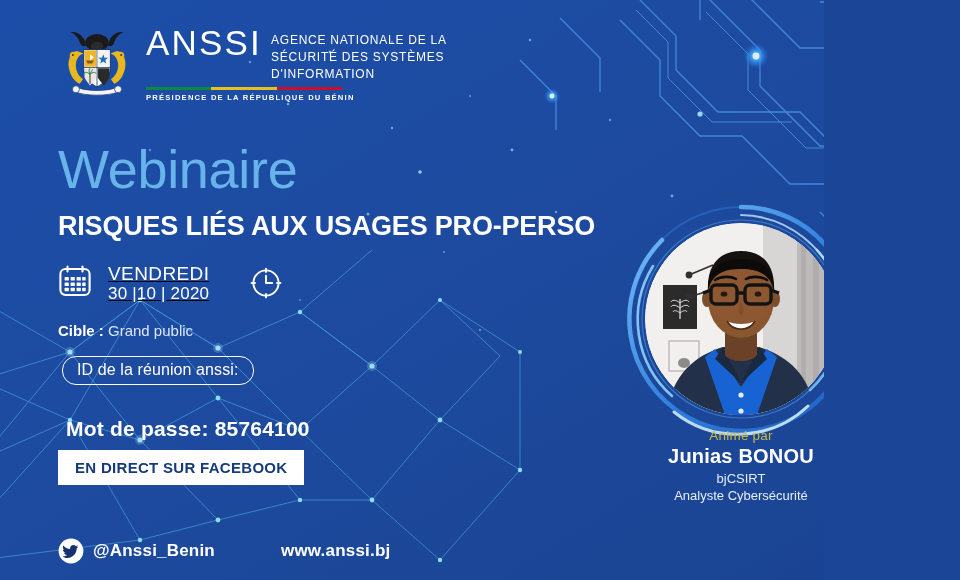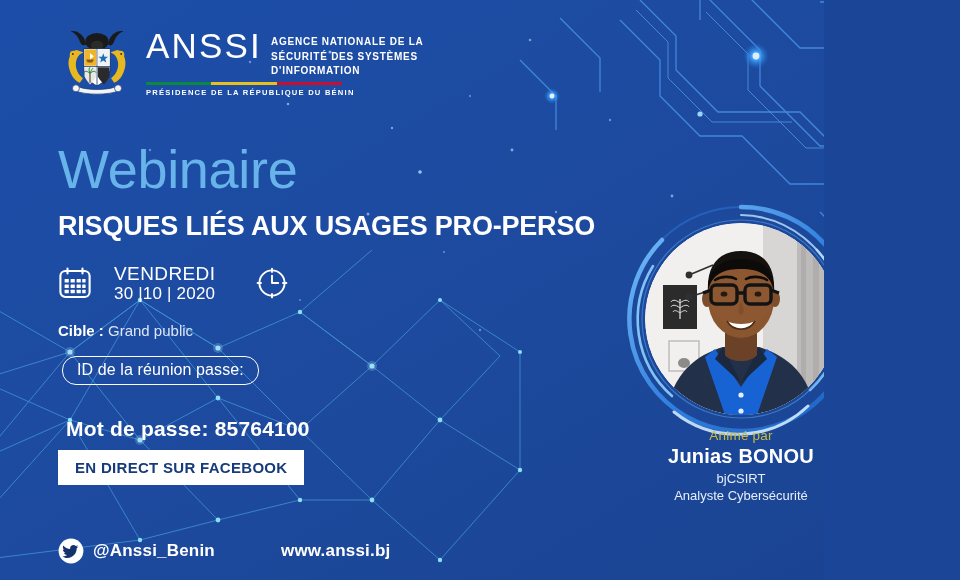--- a/index.html
+++ b/index.html
@@ -21,21 +21,21 @@
 
   
   .header { position:absolute; left:58px; top:22px; display:flex; align-items:center; gap:10px; z-index:5; }
   .crest { width:78px; height:78px; flex:0 0 auto; }
   .wordmark { display:flex; flex-direction:column; padding-top:4px; }
   .wm-top { display:flex; align-items:flex-start; gap:9px; }
   .anssi {
     font-size:35px; font-weight:400; color:#ffffff; letter-spacing:2.2px; line-height:0.98;
   }
   .agency {
-    color:#ffffff; font-size:10px; font-weight:700; letter-spacing:0.75px;
+    color:#ffffff; font-size:12px; font-weight:400; letter-spacing:0.75px;
     line-height:1.42; padding-top:6px; text-transform:uppercase; white-space:pre-line;
   }
   .flagbar { display:flex; height:2.6px; width:196px; margin:4px 0 3px 0; }
   .flagbar i { flex:1; display:block; }
   .flagbar i:nth-child(1){ background:#0b8a3d; }
   .flagbar i:nth-child(2){ background:#e8c01e; }
   .flagbar i:nth-child(3){ background:#c8102e; }
   .presidence {
     color:#ffffff; font-size:7.6px; font-weight:700; letter-spacing:1.22px; text-transform:uppercase;
   }
@@ -44,21 +44,21 @@
   .webinaire {
     position:absolute; left:58px; top:142px; z-index:5;
     font-size:54px; font-weight:400; color:#68b4ea; letter-spacing:-0.3px; line-height:1;
   }
   .subject {
     position:absolute; left:58px; top:212px; z-index:5;
     font-size:27px; font-weight:700; color:#ffffff; letter-spacing:-0.2px; line-height:1.1;
   }
 
   .meta-row { position:absolute; left:58px; top:264px; z-index:5; display:flex; align-items:center; gap:40px; }
-  .meta-item { display:flex; align-items:center; gap:22px; }
+  .meta-item { display:flex; align-items:flex-start; gap:16px;text-decoration:underline; }
   .ico { flex:0 0 auto; }
   .date-txt { display:flex; flex-direction:column; color:#ffffff; line-height:1.08; }
   .date-day { font-size:19px; font-weight:400; letter-spacing:0.4px; }
   .date-num { font-size:17px; font-weight:400; letter-spacing:0.2px; }
   .time-txt { color:#ffffff; font-size:19px; font-weight:400; letter-spacing:0.3px; }
 
   .cible { position:absolute; left:58px; top:322px; z-index:5; font-size:15px; color:#ffffff;text-align:center; }
   .cible b { font-weight:700; }
   .cible span { font-weight:400; color:#dbe7f7; }
 
@@ -313,21 +313,21 @@
         <path d="M17 17 L17 9.6 M17 17 L23.2 17" stroke="#ffffff" stroke-width="1.9" stroke-linecap="round"></path>
       </svg>
     </div>
   </div>
 
   <div class="cible">
     <b>Cible :</b>
     <span>Grand public</span>
   </div>
 
-  <div class="zoom-pill">ID de la réunion passe:</div>
+  <div class="zoom-pill">ID de la réunion anssi:</div>
   <div class="zoom-pass">Mot de passe: 85764100</div>
 
   <div class="fb-btn">EN DIRECT SUR FACEBOOK</div>
 
   <div class="portrait-wrap">
     <svg class="portrait-rings" viewBox="0 0 258 258">
       <circle cx="129" cy="129" r="112" fill="none" stroke="#2f7fe0" stroke-width="2" opacity="0.45"></circle>
       <path d="M129 17 A112 112 0 1 1 50 50" fill="none" stroke="url(#ringg)" stroke-width="4.5" stroke-linecap="round" opacity="0.95"></path>
       <path d="M41 76 A102 102 0 0 0 60 206" fill="none" stroke="#8ed0ff" stroke-width="2.6" stroke-linecap="round" opacity="0.9"></path>
       <path d="M205 60 A100 100 0 0 1 198 200" fill="none" stroke="#8ed0ff" stroke-width="2.6" stroke-linecap="round" opacity="0.85"></path>

